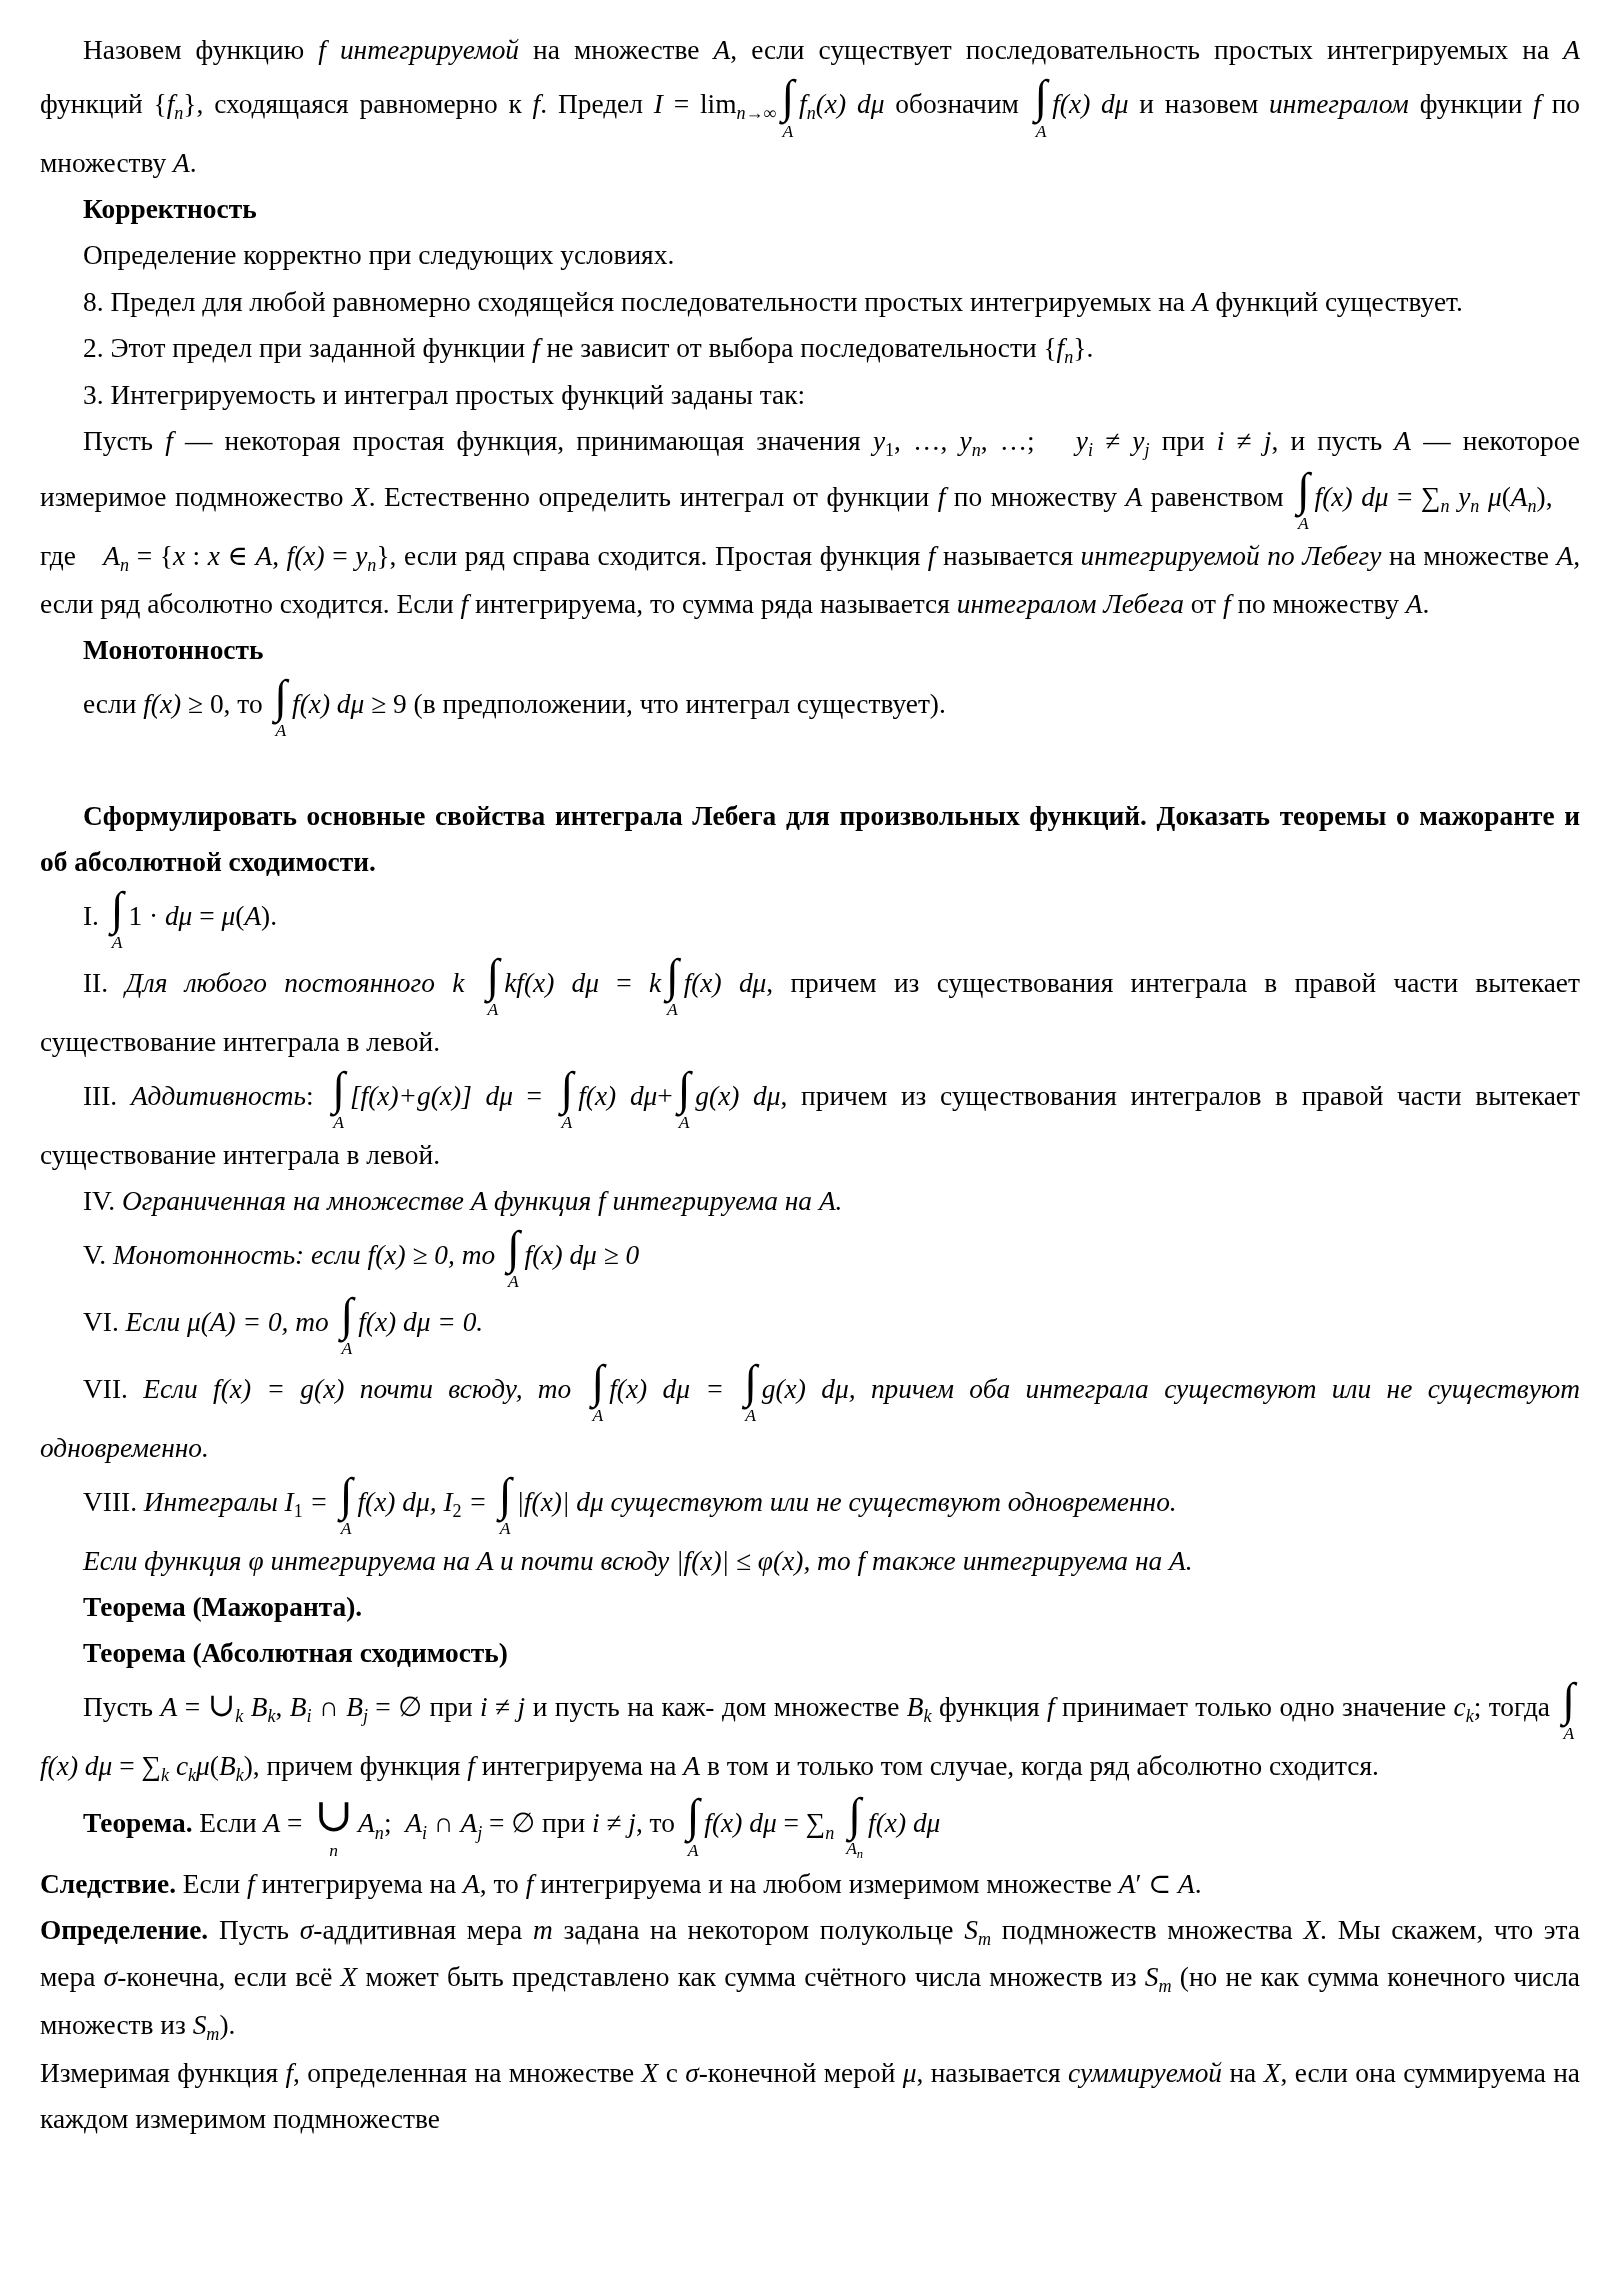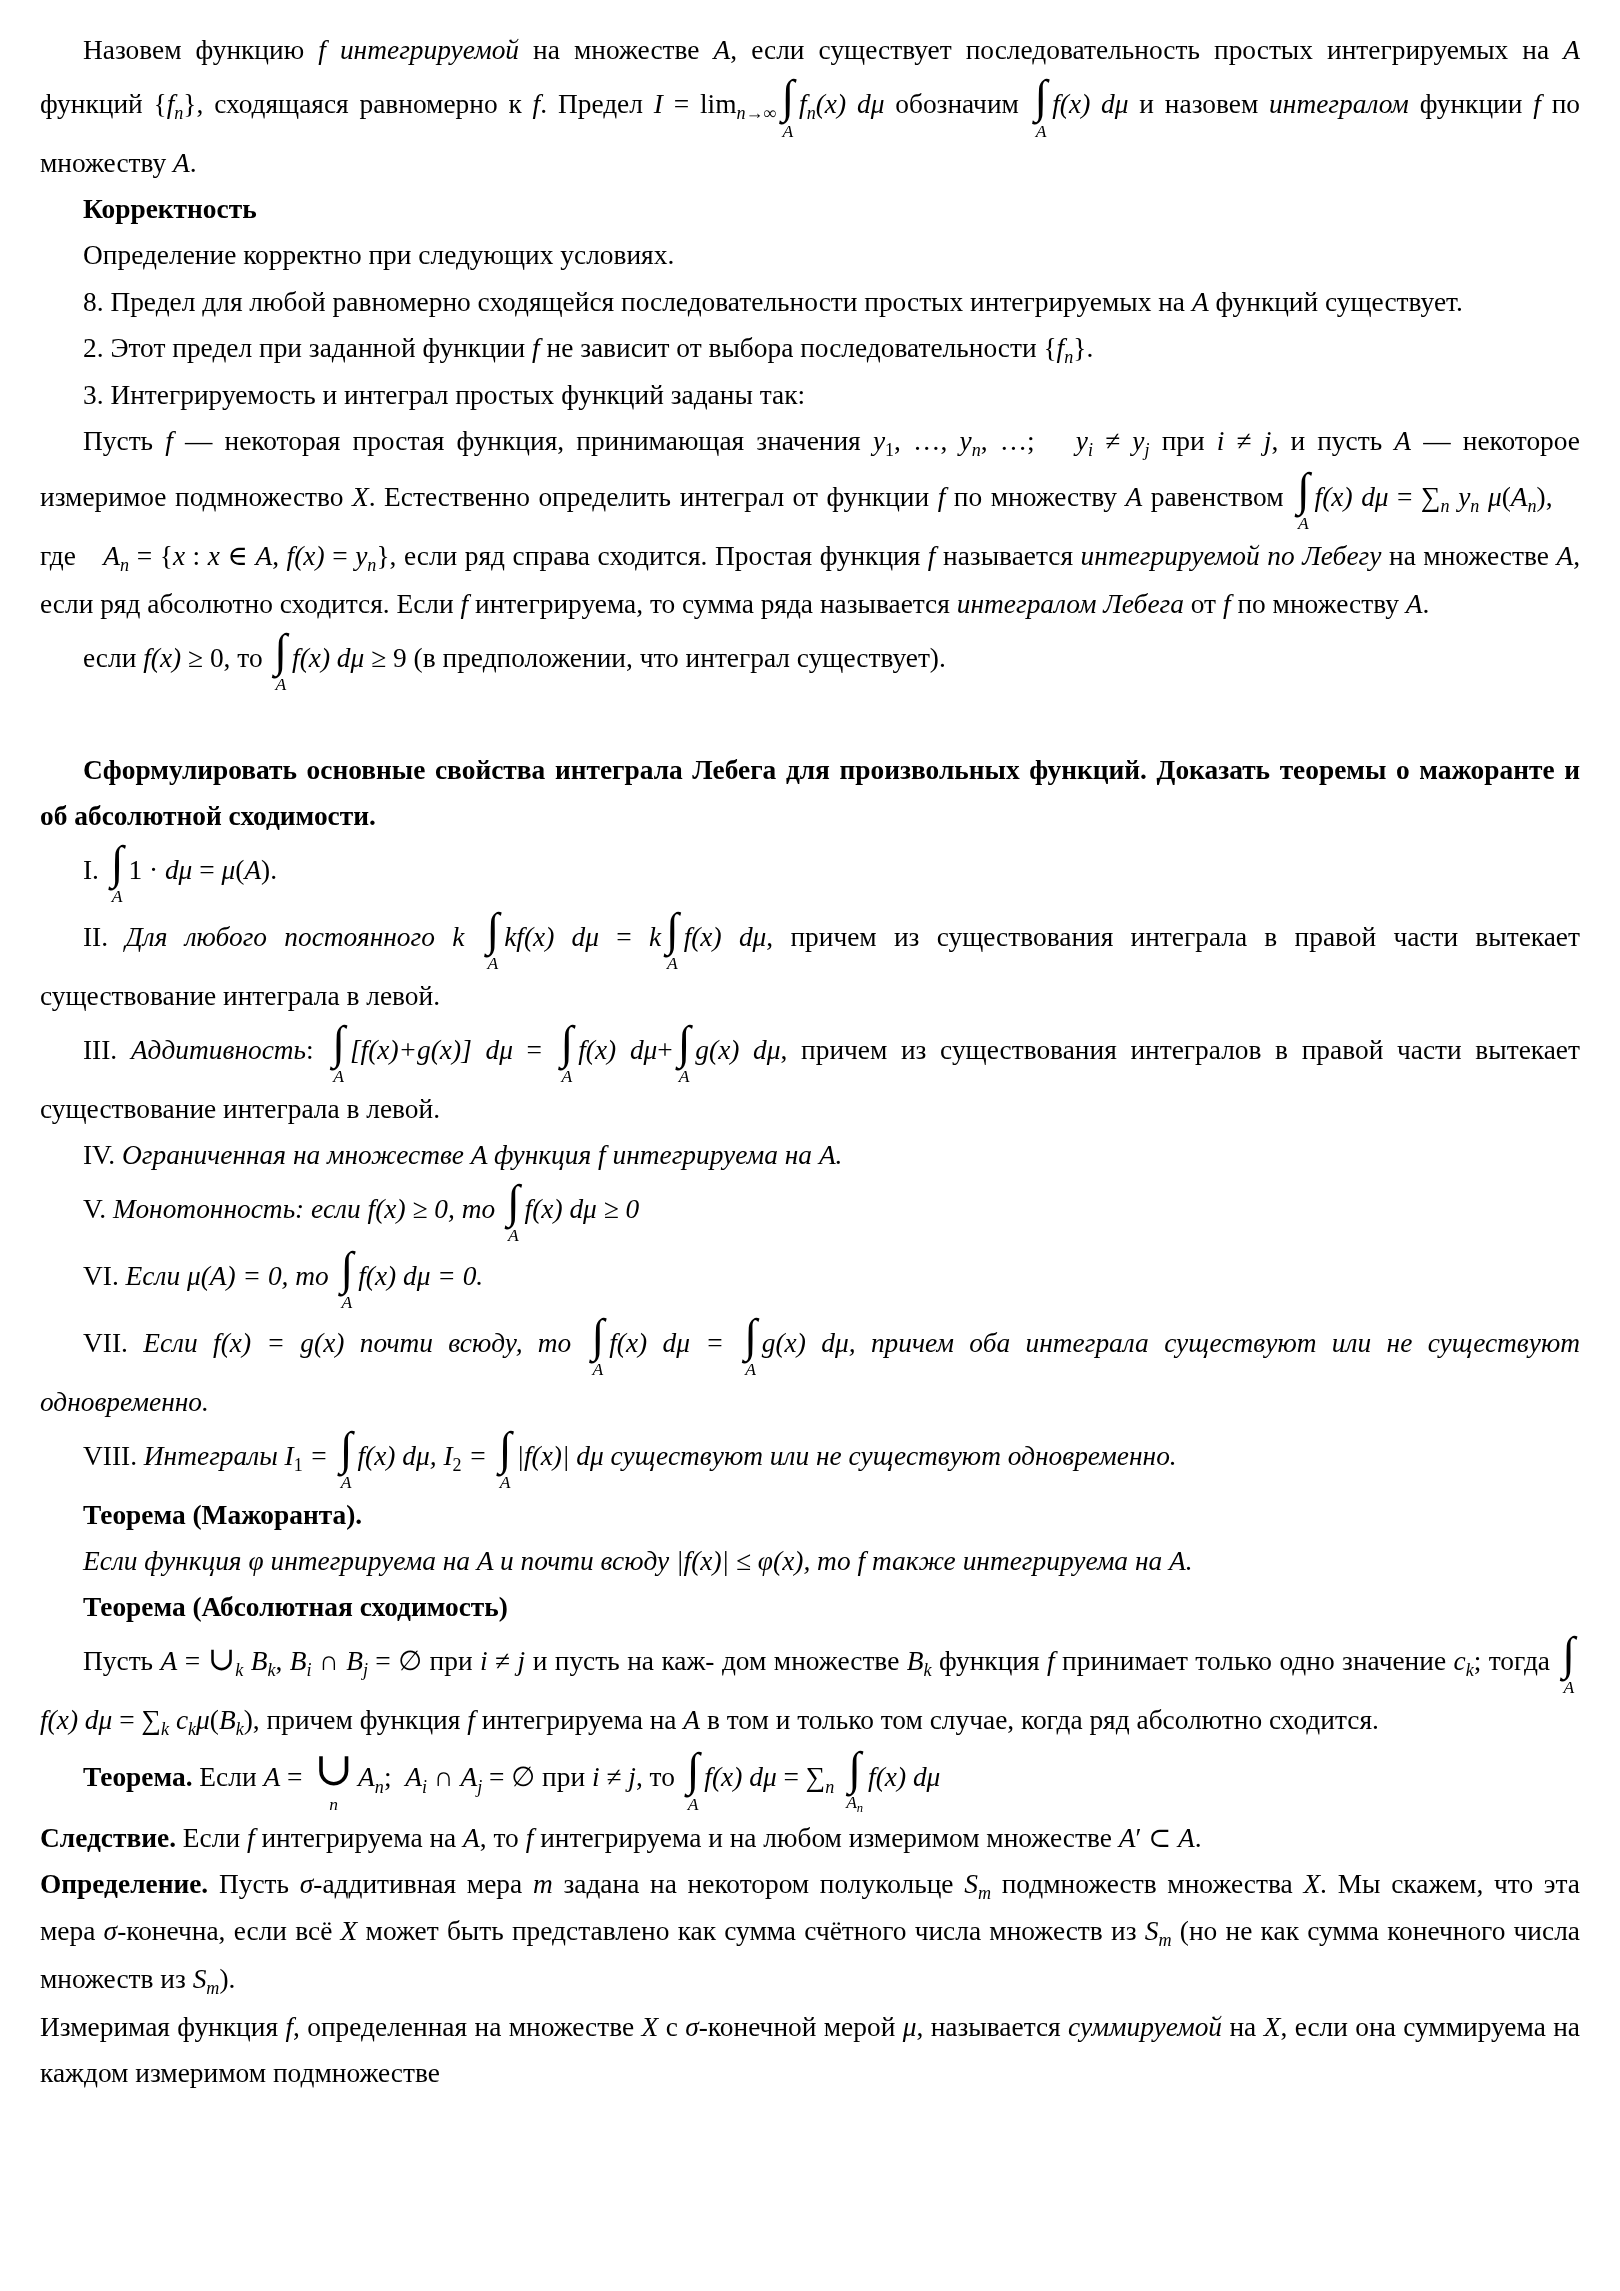--- a/index.html
+++ b/index.html
@@ -41,20 +41,21 @@
       </span><span class="it">f(x) dμ</span><span> и назовем </span><span class="it">интегралом</span><span> функции </span><span class="it">f</span><span> по множеству </span><span class="it">A</span><span>.</span></p>
   <p class="ind"><span class="bd">Корректность</span></p>
   <p class="ind"><span>Определение корректно при следующих условиях.</span></p>
   <p class="ind"><span>8. Предел для любой равномерно сходящейся последовательности простых интегрируемых на </span><span class="it">A</span><span> функций существует.</span></p>
   <p class="ind"><span>2. Этот предел при заданной функции </span><span class="it">f</span><span> не зависит от выбора последовательности {</span><span class="it">f</span><span class="sb">n</span><span>}.</span></p>
   <p class="ind"><span>3. Интегрируемость и интеграл простых функций заданы так:</span></p>
   <p class="ind"><span>Пусть </span><span class="it">f</span><span> — некоторая простая функция, принимающая значения </span><span class="it">y</span><span class="sbr">1</span><span>, …, </span><span class="it">y</span><span class="sb">n</span><span>, …;  </span><span class="it">y</span><span class="sb">i</span><span> ≠ </span><span class="it">y</span><span class="sb">j</span><span> при </span><span class="it">i</span><span> ≠ </span><span class="it">j</span><span>, и пусть </span><span class="it">A</span><span> — некоторое измеримое подмножество </span><span class="it">X</span><span>. Естественно определить интеграл от функции </span><span class="it">f</span><span> по множеству </span><span class="it">A</span><span> равенством </span><span class="bigop">
         <span class="sym">∫</span>
         <span class="lim">A</span>
       </span><span class="it">f(x) dμ</span><span> = </span><span>∑</span><span class="sb">n</span><span> </span><span class="it">y</span><span class="sb">n</span><span> </span><span class="it">μ</span><span>(</span><span class="it">A</span><span class="sb">n</span><span>),  где  </span><span class="it">A</span><span class="sb">n</span><span> = {</span><span class="it">x</span><span> : </span><span class="it">x</span><span> ∈ </span><span class="it">A</span><span>, </span><span class="it">f(x)</span><span> = </span><span class="it">y</span><span class="sb">n</span><span>}, если ряд справа сходится. Простая функция </span><span class="it">f</span><span> называется </span><span class="it">интегрируемой по Лебегу</span><span> на множестве </span><span class="it">A</span><span>, если ряд абсолютно сходится. Если </span><span class="it">f</span><span> интегрируема, то сумма ряда называется </span><span class="it">интегралом Лебега</span><span> от </span><span class="it">f</span><span> по множеству </span><span class="it">A</span><span>.</span></p>
+  <p class="ind"><span class="bd">Монотонность</span></p>
   <p class="ind"><span>если </span><span class="it">f(x)</span><span> ≥ 0, то </span><span class="bigop">
         <span class="sym">∫</span>
         <span class="lim">A</span>
       </span><span class="it">f(x) dμ</span><span> ≥ 9 (в предположении, что интеграл существует).</span></p>
   <p class="ind gap"><span class="bd">Сформулировать основные свойства интеграла Лебега для произвольных функций. Доказать теоремы о мажоранте и об абсолютной сходимости.</span></p>
   <p class="ind"><span>I. </span><span class="bigop">
         <span class="sym">∫</span>
         <span class="lim">A</span>
       </span><span>1 · </span><span class="it">dμ</span><span> = </span><span class="it">μ</span><span>(</span><span class="it">A</span><span>).</span></p>
   <p class="ind"><span>II. </span><span class="it">Для любого постоянного k</span><span> </span><span class="bigop">
@@ -90,22 +91,22 @@
         <span class="sym">∫</span>
         <span class="lim">A</span>
       </span><span class="it">g(x) dμ</span><span class="it">, причем оба интеграла существуют или не существуют одновременно.</span></p>
   <p class="ind"><span>VIII. </span><span class="it">Интегралы I</span><span class="sbr">1</span><span class="it"> = </span><span class="bigop">
         <span class="sym">∫</span>
         <span class="lim">A</span>
       </span><span class="it">f(x) dμ, I</span><span class="sbr">2</span><span class="it"> = </span><span class="bigop">
         <span class="sym">∫</span>
         <span class="lim">A</span>
       </span><span class="it">|f(x)| dμ</span><span class="it"> существуют или не существуют одновременно.</span></p>
+  <p class="ind"><span class="it">Если функция φ интегрируема на A и почти всюду |f(x)| ≤ φ(x), то f также интегрируема на A.</span></p>
   <p class="ind"><span class="bd">Теорема (Мажоранта).</span></p>
-  <p class="ind"><span class="it">Если функция φ интегрируема на A и почти всюду |f(x)| ≤ φ(x), то f также интегрируема на A.</span></p>
   <p class="ind"><span class="bd">Теорема (Абсолютная сходимость)</span></p>
   <p class="ind"><span>Пусть </span><span class="it">A</span><span> = </span><span class="cu">∪</span><span class="sb">k</span><span> </span><span class="it">B</span><span class="sb">k</span><span>, </span><span class="it">B</span><span class="sb">i</span><span> ∩ </span><span class="it">B</span><span class="sb">j</span><span> = ∅ при </span><span class="it">i</span><span> ≠ </span><span class="it">j</span><span> и пусть на каж- дом множестве </span><span class="it">B</span><span class="sb">k</span><span> функция </span><span class="it">f</span><span> принимает только одно значение </span><span class="it">c</span><span class="sb">k</span><span>; тогда </span><span class="bigop">
         <span class="sym">∫</span>
         <span class="lim">A</span>
       </span><span class="it">f(x) dμ</span><span> = </span><span>∑</span><span class="sb">k</span><span> </span><span class="it">c</span><span class="sb">k</span><span class="it">μ</span><span>(</span><span class="it">B</span><span class="sb">k</span><span>), причем функция </span><span class="it">f</span><span> интегрируема на </span><span class="it">A</span><span> в том и только том случае, когда ряд абсолютно сходится.</span></p>
   <p class="ind"><span class="bd">Теорема.</span><span> Если </span><span class="it">A</span><span> = </span><span class="bigop">
         <span class="sym">∪</span>
         <span class="lim">n</span>
       </span><span class="it">A</span><span class="sb">n</span><span>; </span><span class="it">A</span><span class="sb">i</span><span> ∩ </span><span class="it">A</span><span class="sb">j</span><span> = ∅ при </span><span class="it">i</span><span> ≠ </span><span class="it">j</span><span>, то </span><span class="bigop">
         <span class="sym">∫</span>

